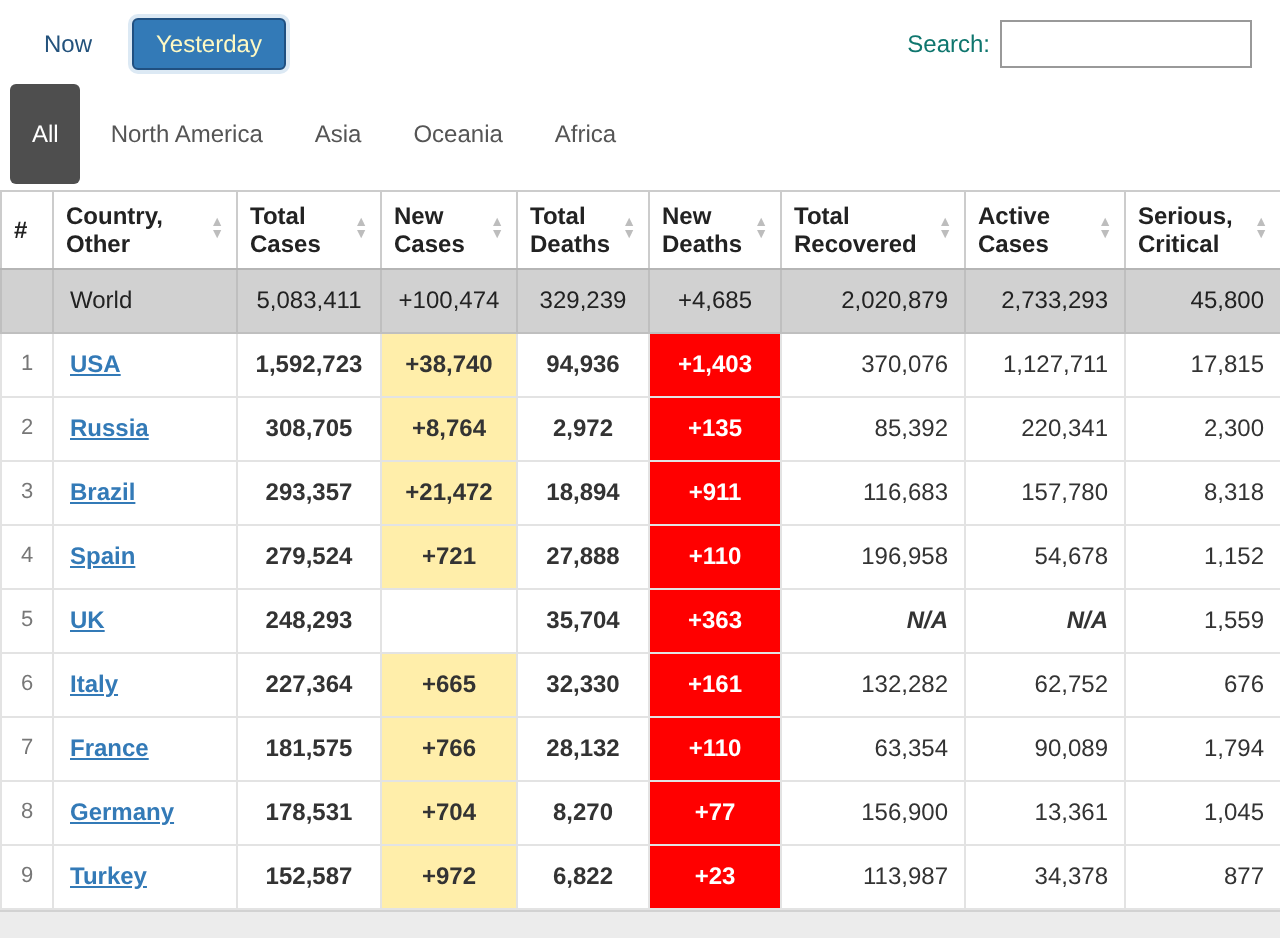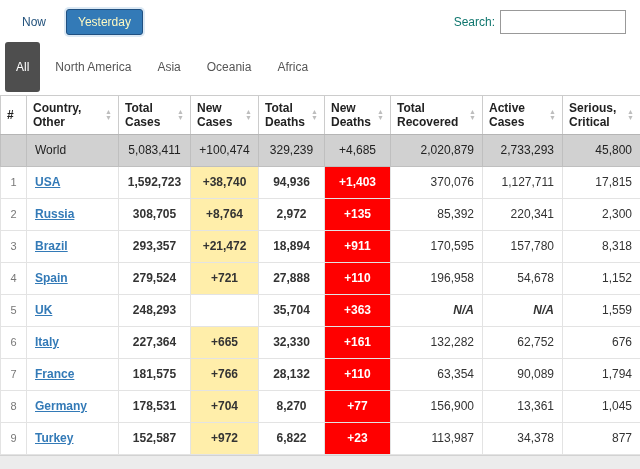--- a/index.html
+++ b/index.html
@@ -209,21 +209,21 @@
         <td class="num active-cases">220,341</td>
         <td class="num serious-critical">2,300</td>
       </tr>
       <tr>
         <td class="rank">3</td>
         <td class="country"><a class="country-link" href="#">Brazil</a></td>
         <td class="num total-cases">293,357</td>
         <td class="num new-cases yellow">+21,472</td>
         <td class="num total-deaths">18,894</td>
         <td class="num new-deaths red">+911</td>
-        <td class="num total-recovered">170,595</td>
+        <td class="num total-recovered">116,683</td>
         <td class="num active-cases">157,780</td>
         <td class="num serious-critical">8,318</td>
       </tr>
       <tr>
         <td class="rank">4</td>
         <td class="country"><a class="country-link" href="#">Spain</a></td>
         <td class="num total-cases">279,524</td>
         <td class="num new-cases yellow">+721</td>
         <td class="num total-deaths">27,888</td>
         <td class="num new-deaths red">+110</td>

